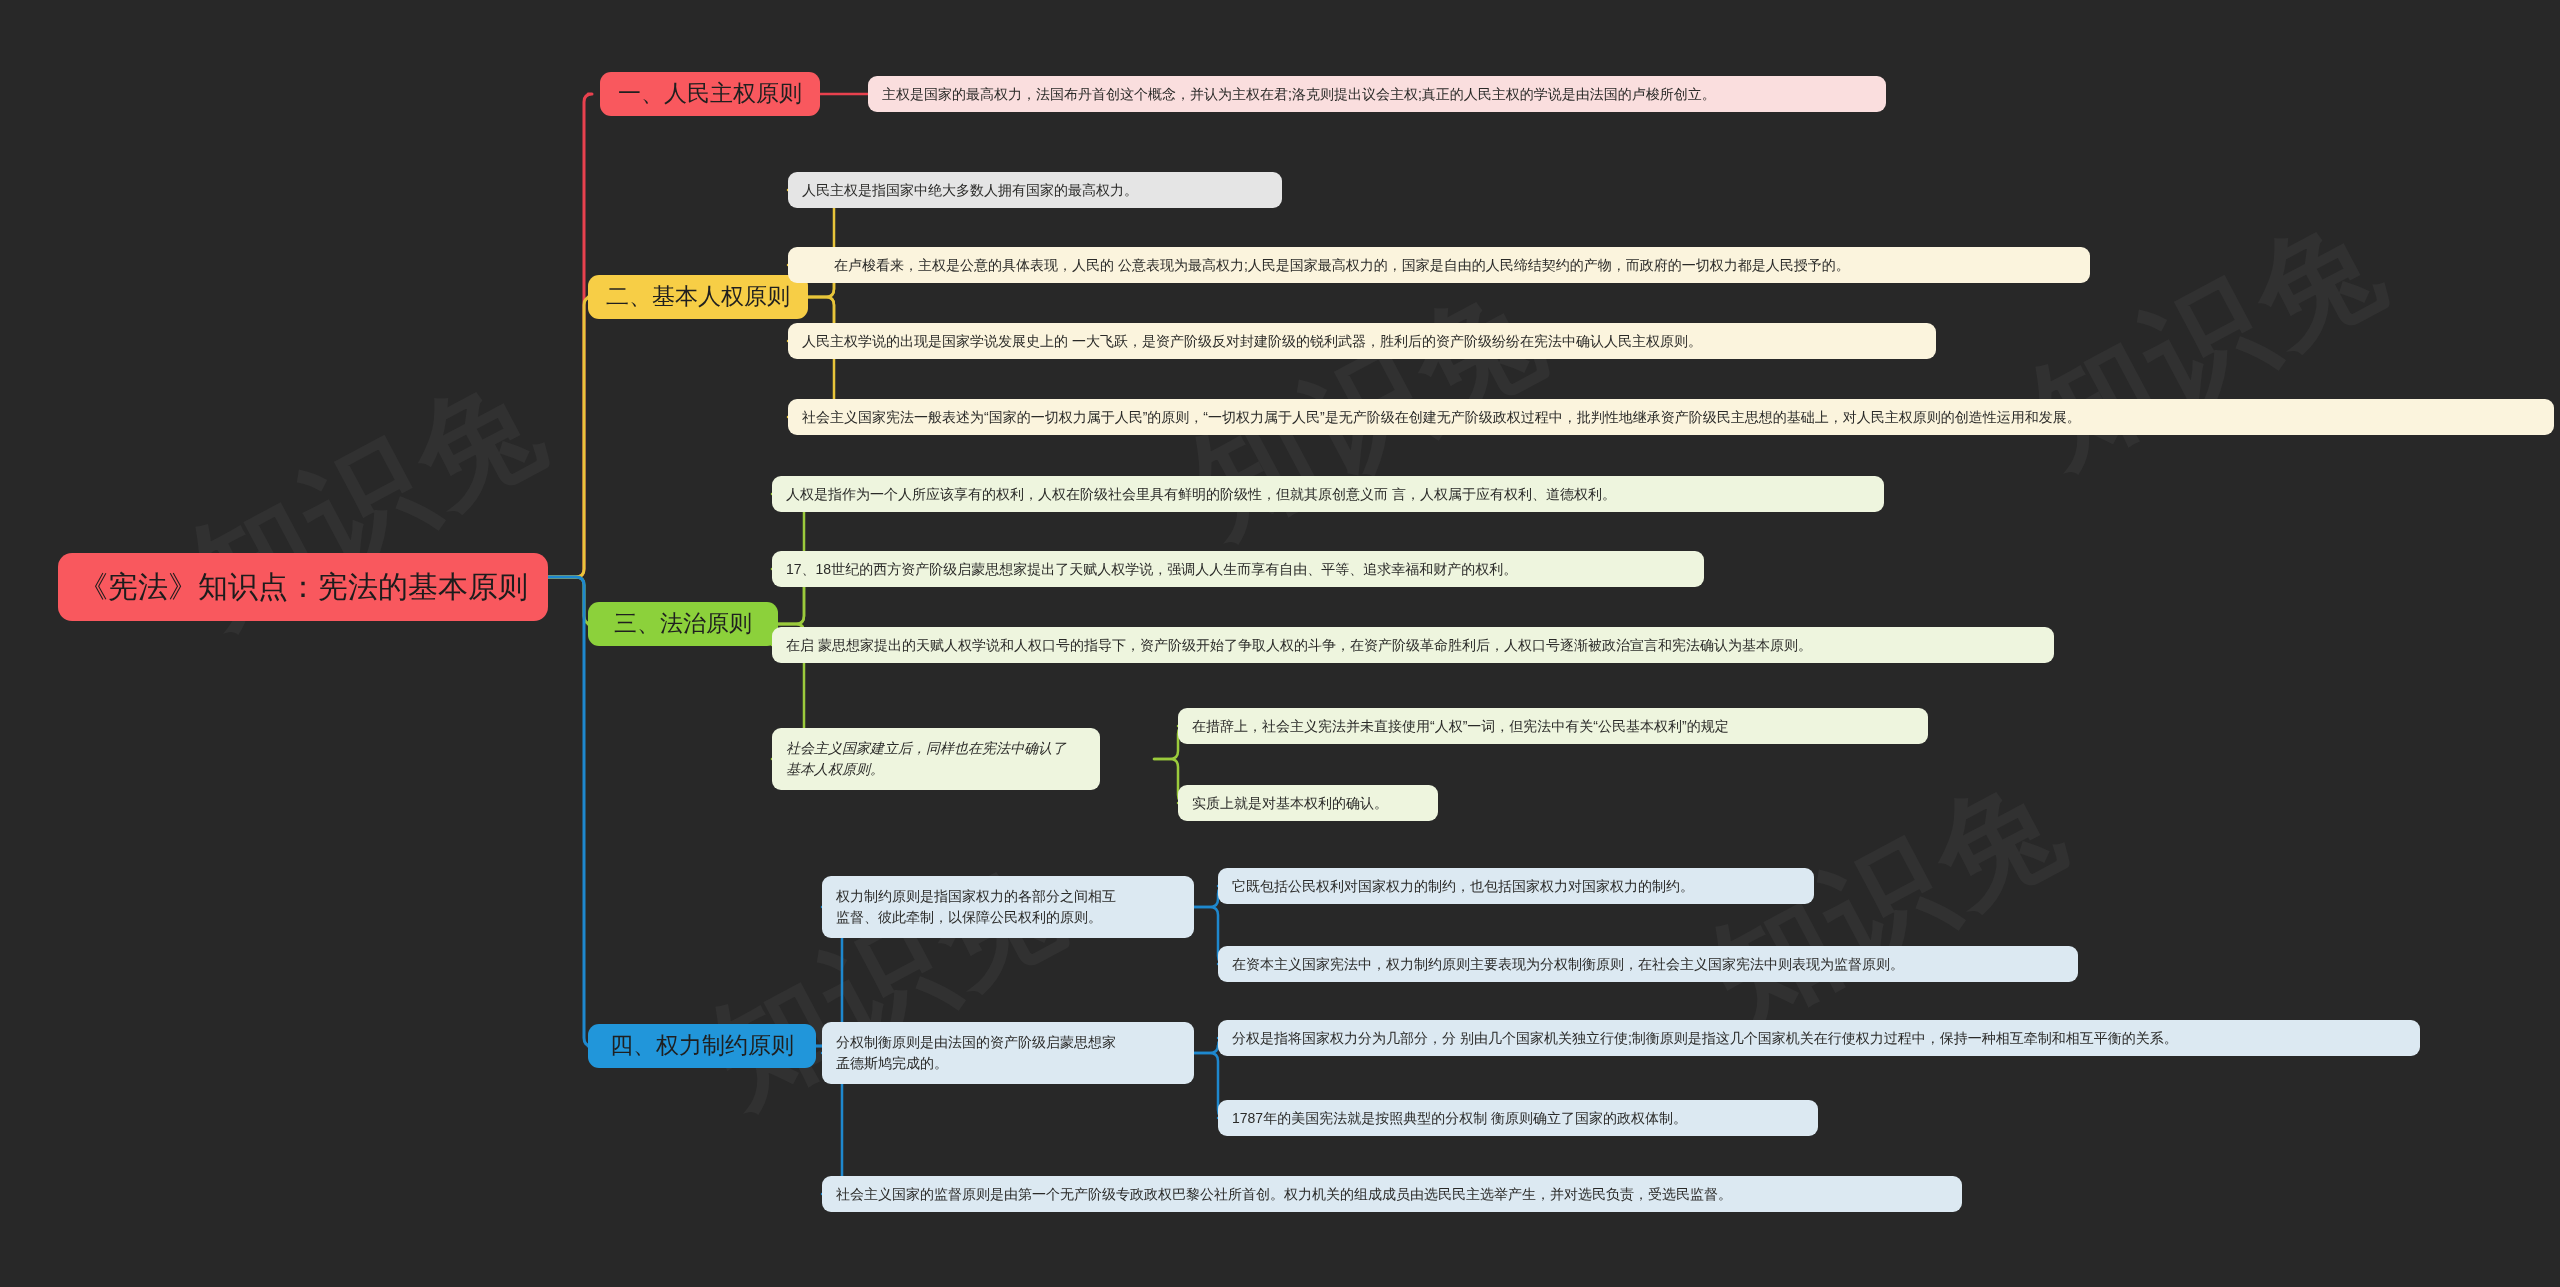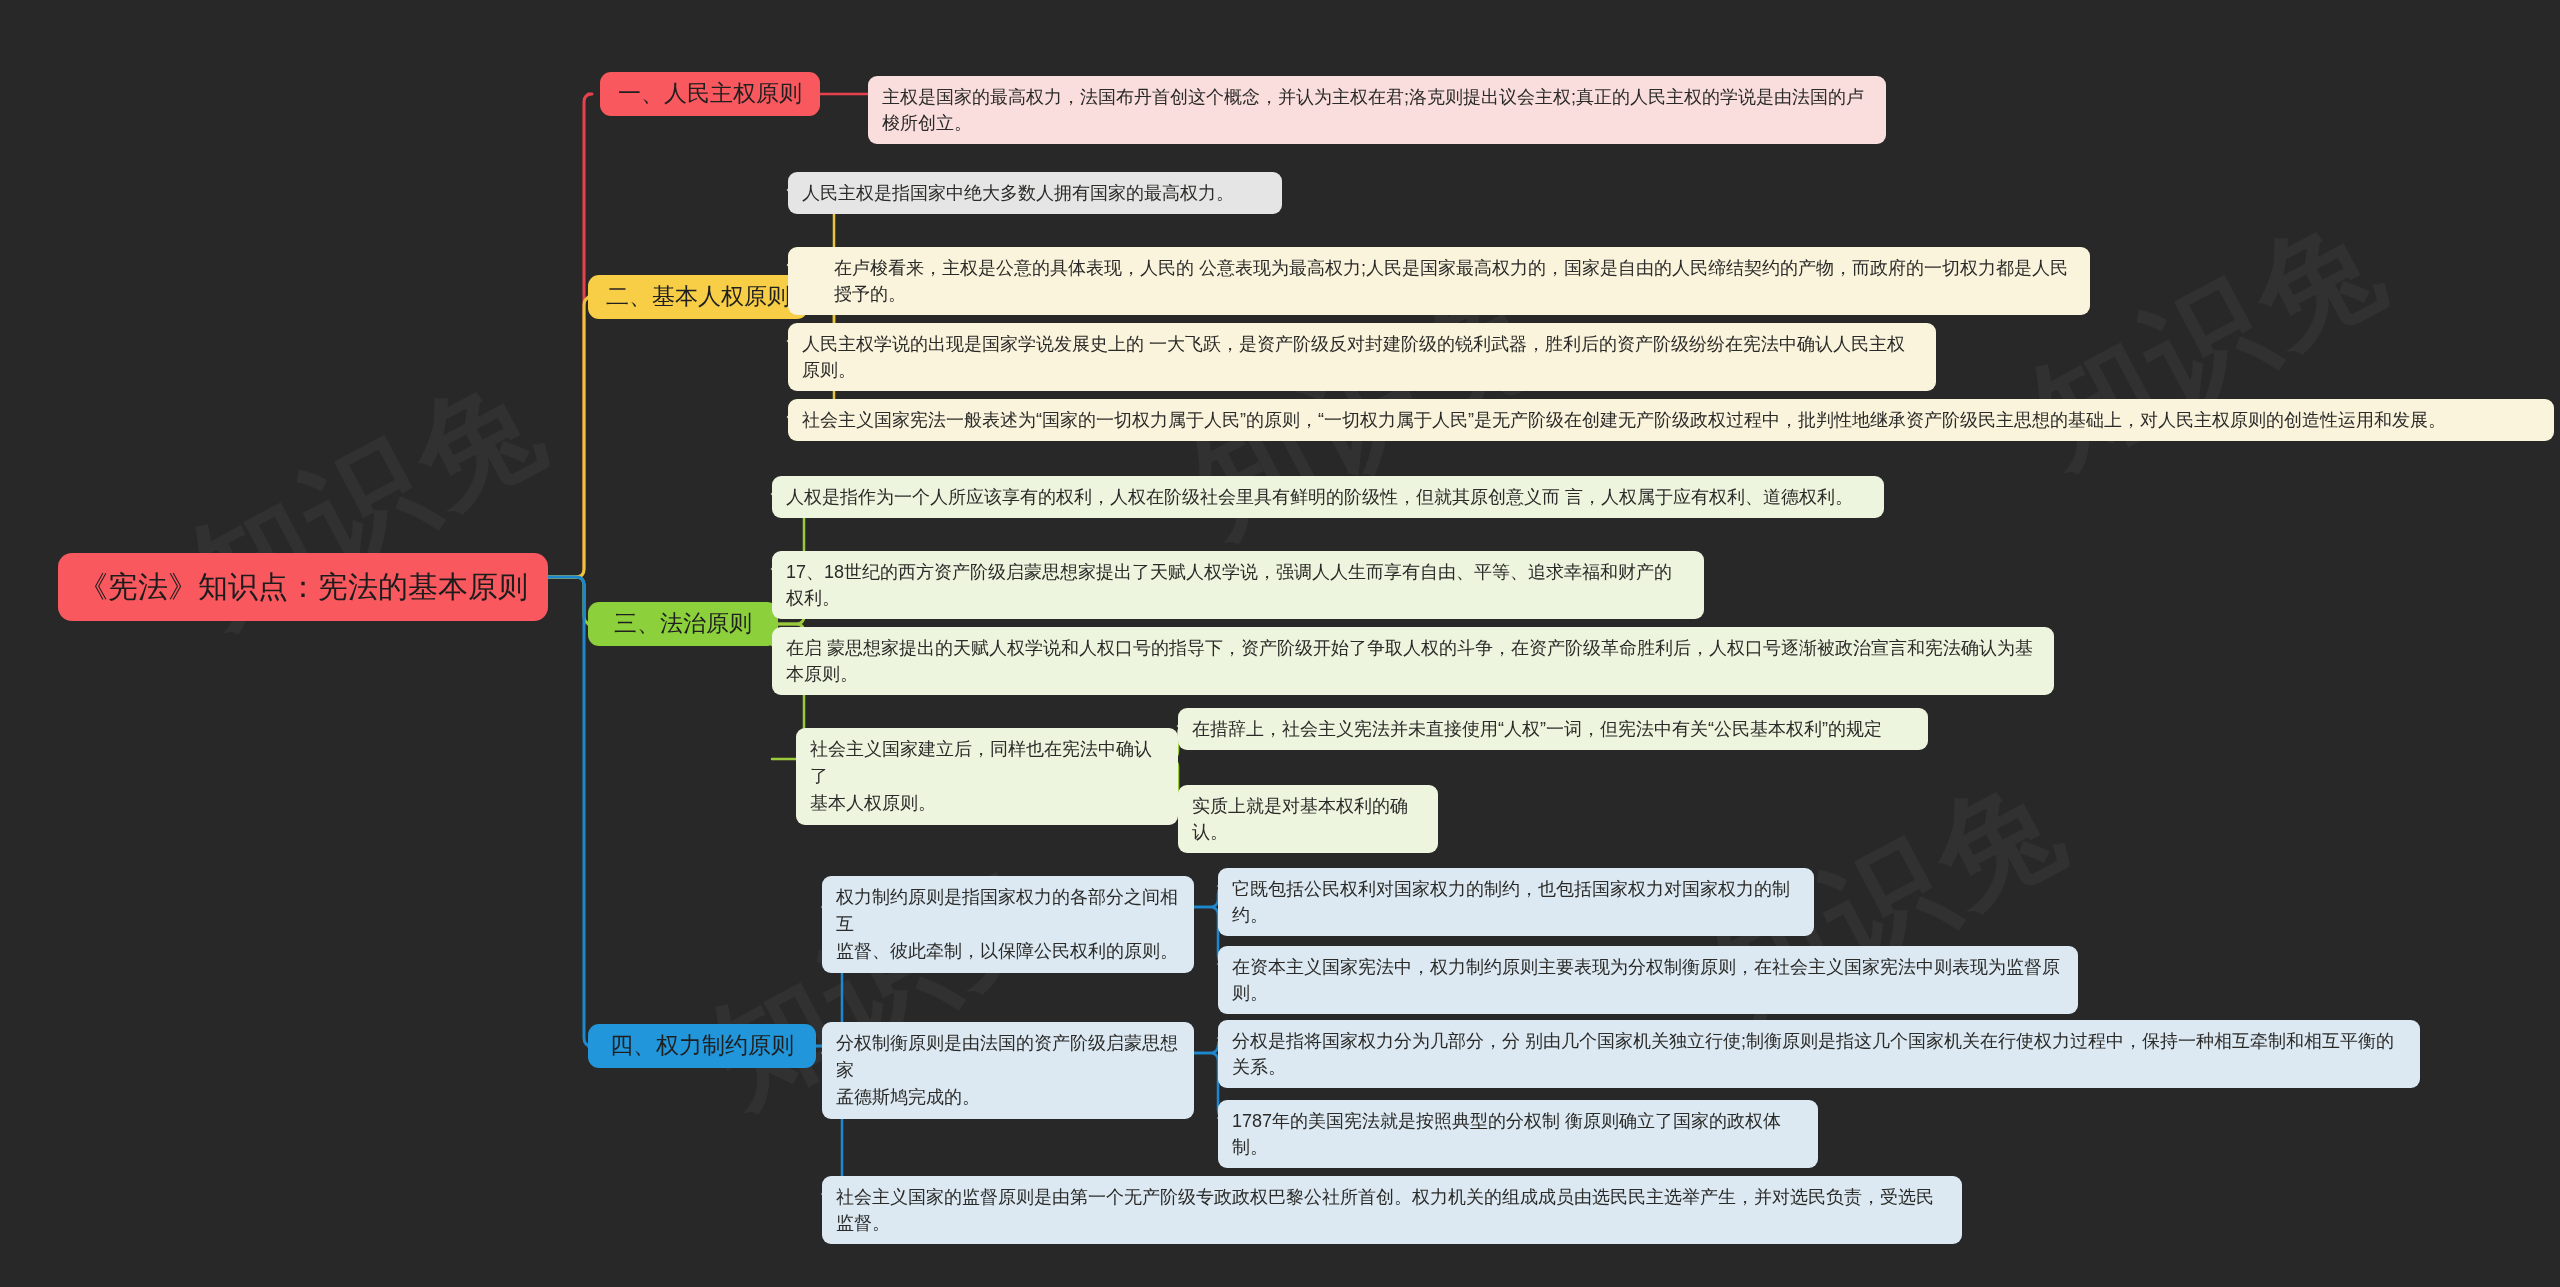--- a/index.html
+++ b/index.html
@@ -42,21 +42,21 @@
   }
   .node.branch{
     justify-content:center;
     font-size:23px;
     font-weight:500;
     color:#1f1f1f;
     padding:0 16px;
     border-radius:11px;
   }
   .node.leaf{
-    font-size:18px;
+    font-size:14px;
     padding:8px 14px;
     border-radius:9px;
     color:#2a2a28;
   }
   .node.leaf.two{line-height:1.5;}
 </style>
 </head>
 <body>
 
 <div id="canvas">
@@ -96,21 +96,21 @@
       <div class="node leaf" style="left: 868px; top: 76px; width: 1018px; min-height: 36px; background: rgb(250, 222, 222);">主权是国家的最高权力，法国布丹首创这个概念，并认为主权在君;洛克则提出议会主权;真正的人民主权的学说是由法国的卢梭所创立。</div>
       <div class="node branch" style="left: 588px; top: 275px; width: 220px; min-height: 44px; background: rgb(247, 206, 70);">二、基本人权原则</div>
       <div class="node leaf" style="left: 788px; top: 172px; width: 494px; min-height: 36px; background: #e5e5e5;">人民主权是指国家中绝大多数人拥有国家的最高权力。</div>
       <div class="node leaf" style="left: 788px; top: 247px; width: 1302px; min-height: 36px; background: rgb(251, 244, 221); padding-left: 46px;">在卢梭看来，主权是公意的具体表现，人民的 公意表现为最高权力;人民是国家最高权力的，国家是自由的人民缔结契约的产物，而政府的一切权力都是人民授予的。</div>
       <div class="node leaf" style="left: 788px; top: 323px; width: 1148px; min-height: 36px; background: rgb(251, 244, 221);">人民主权学说的出现是国家学说发展史上的 一大飞跃，是资产阶级反对封建阶级的锐利武器，胜利后的资产阶级纷纷在宪法中确认人民主权原则。</div>
       <div class="node leaf" style="left: 788px; top: 399px; width: 1766px; min-height: 36px; background: rgb(251, 244, 221);">社会主义国家宪法一般表述为“国家的一切权力属于人民”的原则，“一切权力属于人民”是无产阶级在创建无产阶级政权过程中，批判性地继承资产阶级民主思想的基础上，对人民主权原则的创造性运用和发展。</div>
       <div class="node branch" style="left: 588px; top: 602px; width: 190px; min-height: 44px; background: rgb(140, 209, 59);">三、法治原则</div>
       <div class="node leaf" style="left: 772px; top: 476px; width: 1112px; min-height: 36px; background: rgb(238, 245, 222);">人权是指作为一个人所应该享有的权利，人权在阶级社会里具有鲜明的阶级性，但就其原创意义而 言，人权属于应有权利、道德权利。</div>
       <div class="node leaf" style="left: 772px; top: 551px; width: 932px; min-height: 36px; background: rgb(238, 245, 222);">17、18世纪的西方资产阶级启蒙思想家提出了天赋人权学说，强调人人生而享有自由、平等、追求幸福和财产的权利。</div>
       <div class="node leaf" style="left: 772px; top: 627px; width: 1282px; min-height: 36px; background: rgb(238, 245, 222);">在启 蒙思想家提出的天赋人权学说和人权口号的指导下，资产阶级开始了争取人权的斗争，在资产阶级革命胜利后，人权口号逐渐被政治宣言和宪法确认为基本原则。</div>
-      <div class="node leaf two" style="left: 796px; top: 728px; width: 382px; min-height: 62px; background: rgb(238, 245, 222);">社会主义国家建立后，同样也在宪法中确认了
+      <div class="node leaf two" style="left: 772px; top: 728px; width: 328px; min-height: 62px; background: rgb(238, 245, 222); font-style: italic;">社会主义国家建立后，同样也在宪法中确认了
 基本人权原则。</div>
       <div class="node leaf" style="left: 1178px; top: 708px; width: 750px; min-height: 36px; background: rgb(238, 245, 222);">在措辞上，社会主义宪法并未直接使用“人权”一词，但宪法中有关“公民基本权利”的规定</div>
       <div class="node leaf" style="left: 1178px; top: 785px; width: 260px; min-height: 36px; background: rgb(238, 245, 222);">实质上就是对基本权利的确认。</div>
       <div class="node branch" style="left: 588px; top: 1024px; width: 228px; min-height: 44px; background: rgb(33, 150, 218);">四、权力制约原则</div>
       <div class="node leaf two" style="left: 822px; top: 876px; width: 372px; min-height: 62px; background: rgb(220, 233, 242);">权力制约原则是指国家权力的各部分之间相互
 监督、彼此牵制，以保障公民权利的原则。</div>
       <div class="node leaf" style="left: 1218px; top: 868px; width: 596px; min-height: 36px; background: rgb(220, 233, 242);">它既包括公民权利对国家权力的制约，也包括国家权力对国家权力的制约。</div>
       <div class="node leaf" style="left: 1218px; top: 946px; width: 860px; min-height: 36px; background: rgb(220, 233, 242);">在资本主义国家宪法中，权力制约原则主要表现为分权制衡原则，在社会主义国家宪法中则表现为监督原则。</div>
       <div class="node leaf two" style="left: 822px; top: 1022px; width: 372px; min-height: 62px; background: rgb(220, 233, 242);">分权制衡原则是由法国的资产阶级启蒙思想家
 孟德斯鸠完成的。</div>

